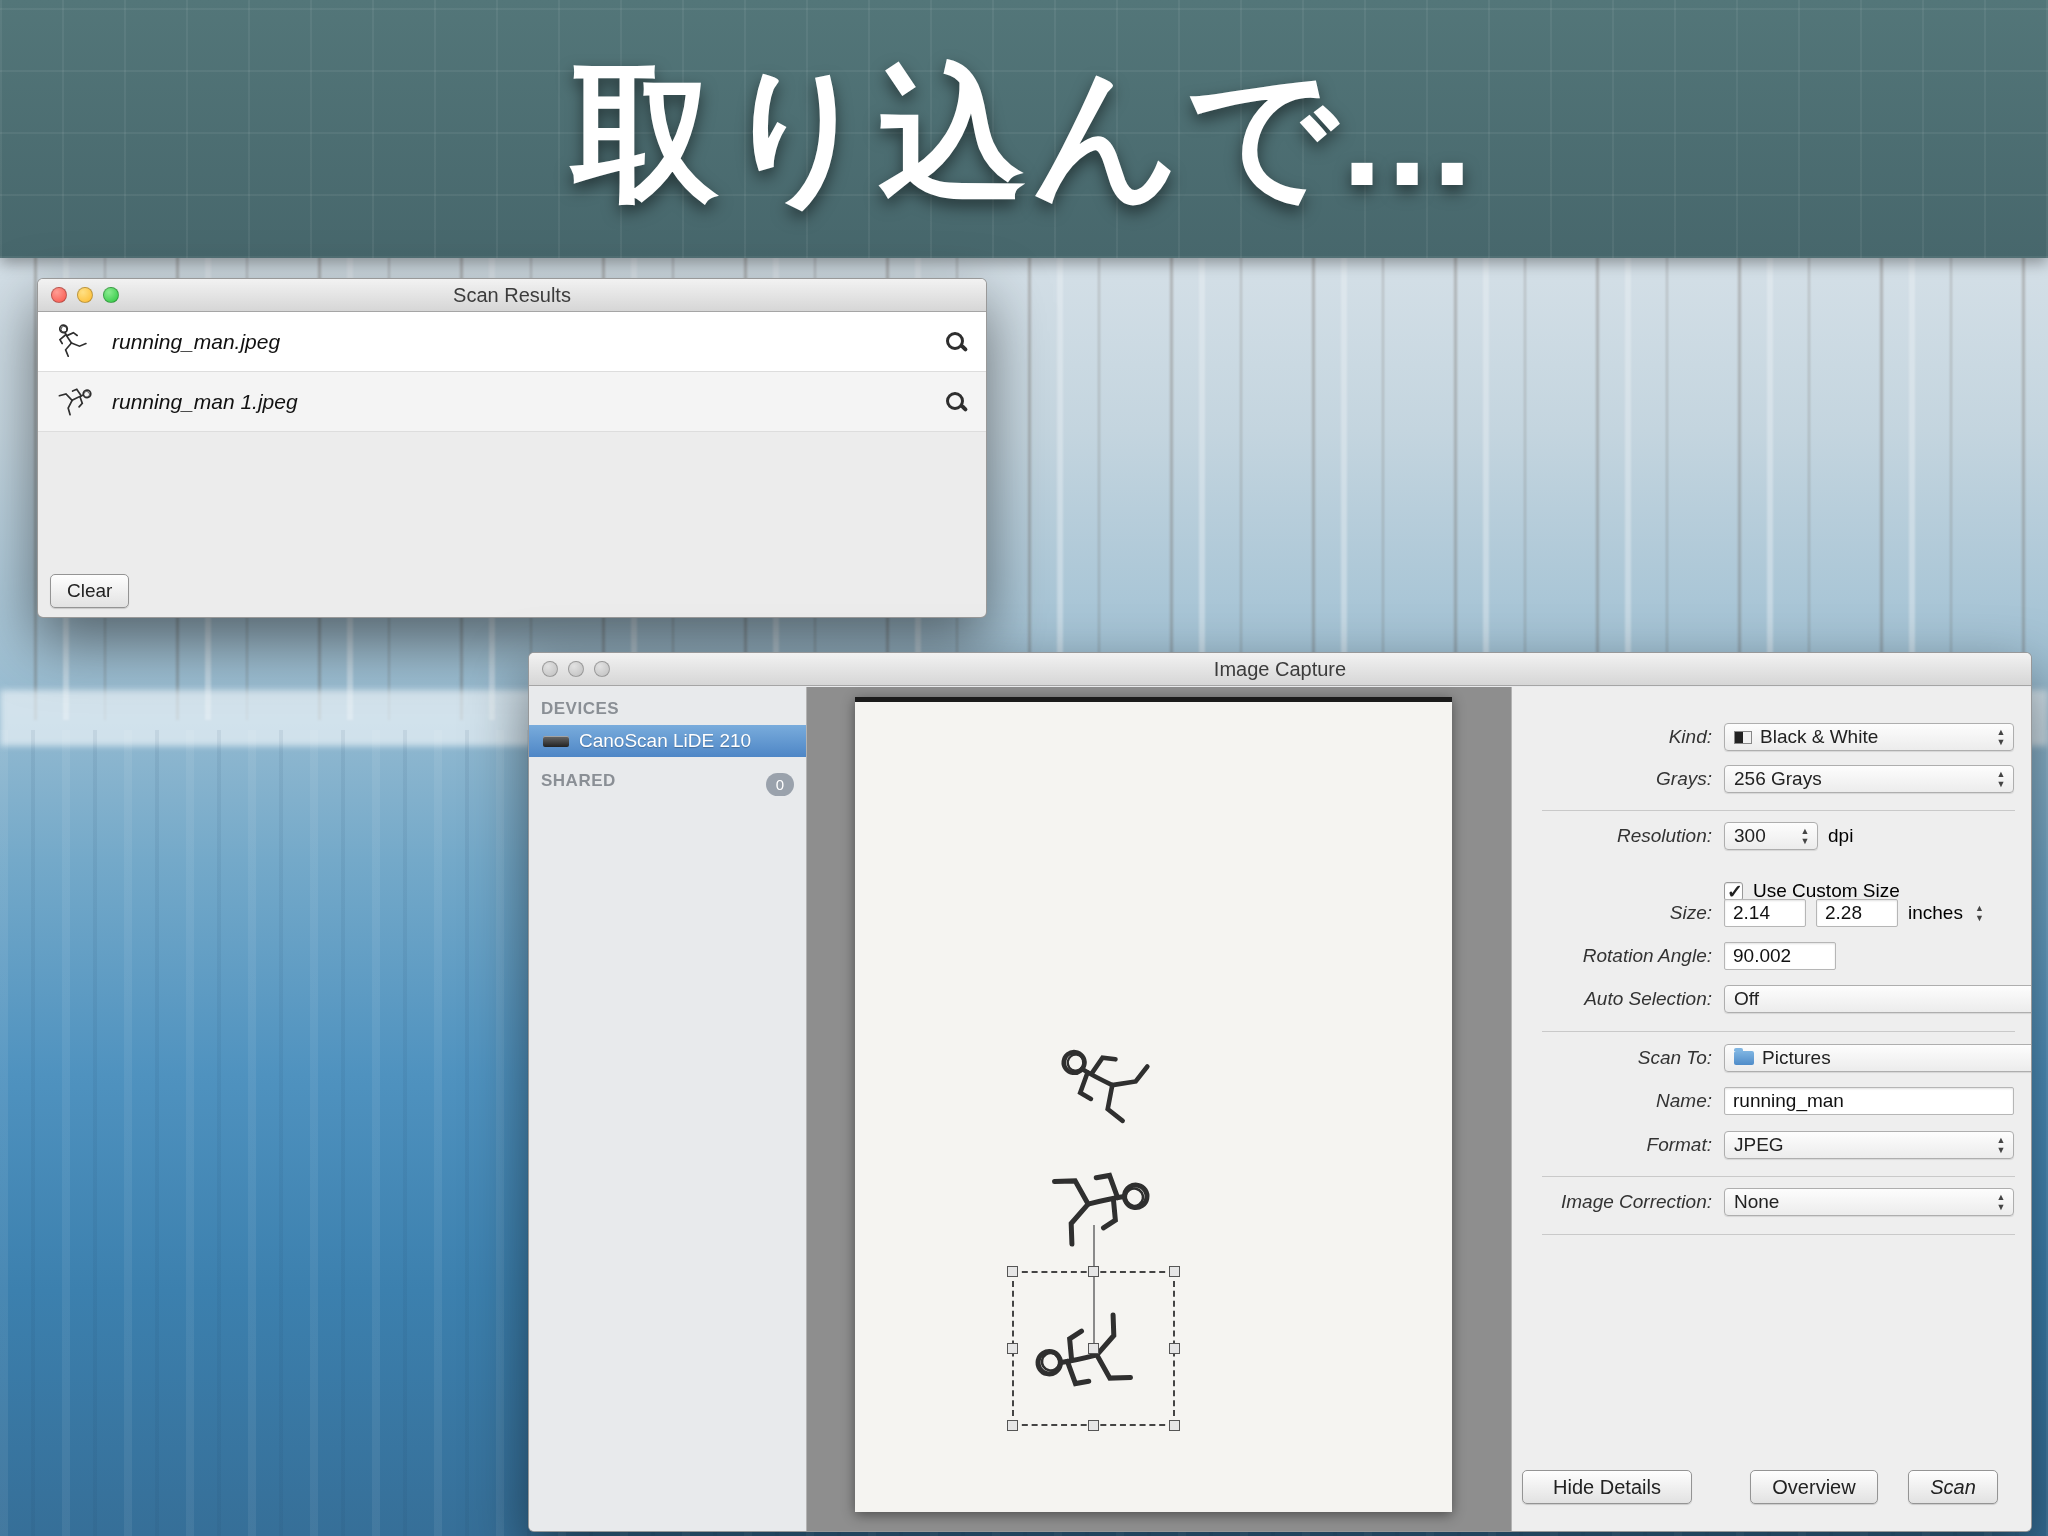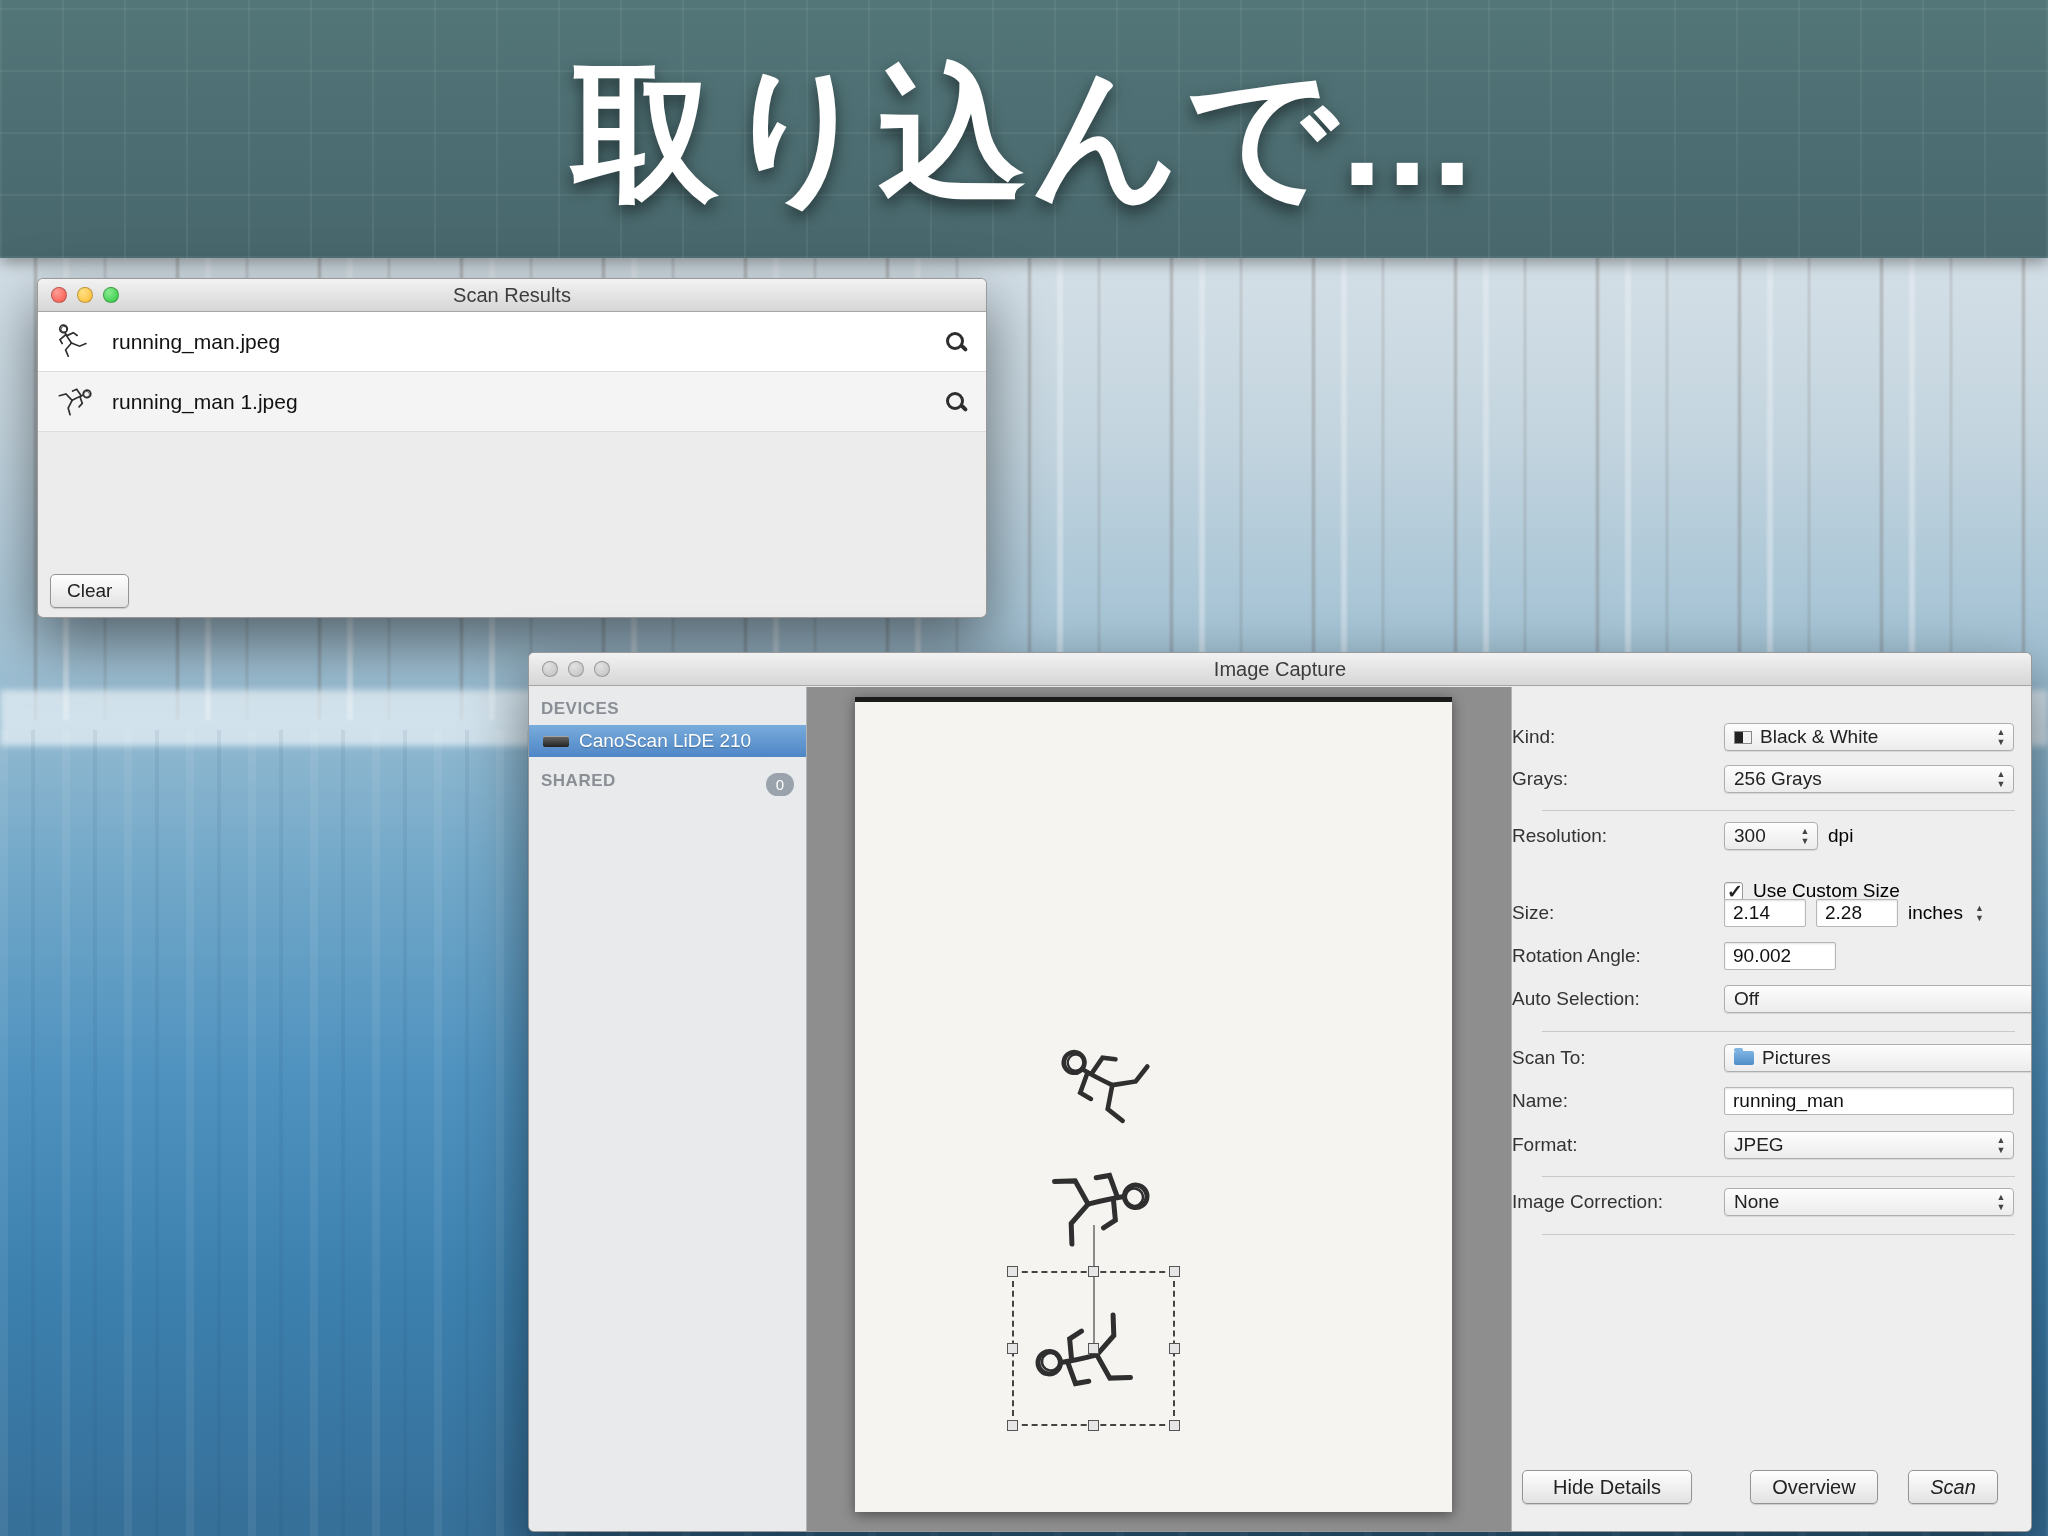--- a/index.html
+++ b/index.html
@@ -39,21 +39,21 @@
   .tl.p1 { left:13px; } .tl.p2 { left:39px; } .tl.p3 { left:65px; }
   .tl.red { background:radial-gradient(circle at 35% 30%, #ff9d94, #f8544a); }
   .tl.yellow { background:radial-gradient(circle at 35% 30%, #ffe084, #fdbb2f); }
   .tl.green { background:radial-gradient(circle at 35% 30%, #8aec8f, #2bc63f); }
   .tl.gray { background:radial-gradient(circle at 35% 30%, #e2e2e2, #bfbfbf); }
 
   
   #scan-results { left:37px; top:278px; width:950px; height:340px; background:#ececec;padding-left:43px; }
   #scan-results .rows { position:absolute; left:0; right:0; top:33px; }
   .srow { position:relative; height:60px; display:flex; align-items:center; padding-left:14px;
-    border-bottom:1px solid #ddd; background:#fff; }
+    border-bottom:1px solid #ddd; background:#fff;font-style:italic; }
   .srow.alt { background:#f4f4f4; }
   .srow .fname { margin-left:18px; font-size:21px; color:#111; }
   .srow .spacer { flex:1; }
   .loupe { width:24px; height:24px; position:relative; margin-right:18px; }
   .loupe::before { content:""; position:absolute; left:2px; top:2px; width:12px; height:12px;
     border:3px solid #2e2e2e; border-radius:50%; }
   .loupe::after { content:""; position:absolute; left:16px; top:16px; width:8px; height:4px;
     background:#2e2e2e; border-radius:2px; transform:rotate(45deg); }
   .thumb { width:42px; height:42px; }
   #scan-results .footer-btn { position:absolute; left:12px; bottom:9px; }
@@ -84,21 +84,21 @@
   .artifact-line { position:absolute; left:238px; top:528px; width:2px; height:122px; background:#8a8a8a; }
   .marquee { position:absolute; left:157px; top:574px; width:163px; height:155px; border:2px dashed #444; }
   .handle { position:absolute; width:11px; height:11px; background:#e6e6e6; border:1px solid #555; }
   .h-tl { left:-7px; top:-7px; }   .h-tm { left:50%; margin-left:-6px; top:-7px; }   .h-tr { right:-7px; top:-7px; }
   .h-ml { left:-7px; top:50%; margin-top:-6px; } .h-c { left:50%; top:50%; margin:-6px 0 0 -6px; }
   .h-mr { right:-7px; top:50%; margin-top:-6px; }
   .h-bl { left:-7px; bottom:-7px; } .h-bm { left:50%; margin-left:-6px; bottom:-7px; } .h-br { right:-7px; bottom:-7px; }
 
   .detail { width:520px; background:#eeeeee; border-left:1px solid #b3b3b3; position:relative; font-size:19px; }
   .prow { position:absolute; left:0; right:0; height:28px; }
-  .plabel { position:absolute; left:0; width:200px; line-height:28px; color:#333; }
+  .plabel { position:absolute; left:0; width:200px; text-align:right; line-height:28px; color:#333;font-style:italic; }
   .pctrl { position:absolute; left:212px; height:28px; display:flex; align-items:center; gap:10px; }
   .popup { position:relative; height:28px; border:1px solid #aeaeae; border-radius:4px;
     background:linear-gradient(#fdfdfd,#ececec); display:flex; align-items:center; gap:8px;
     padding:0 30px 0 9px; box-shadow:0 1px 1px rgba(0,0,0,.1); color:#222; }
   .popup-arrows { position:absolute; right:5px; top:3px; width:14px; display:flex; flex-direction:column;
     align-items:center; color:#444; font-size:9px; line-height:10px; }
   .popup-arrows::before { content:"▲"; }
   .popup-arrows::after { content:"▼"; }
   .mini-arrows { display:inline-flex; flex-direction:column; align-items:center; color:#444;
     font-size:9px; line-height:10px; margin-left:2px; }

